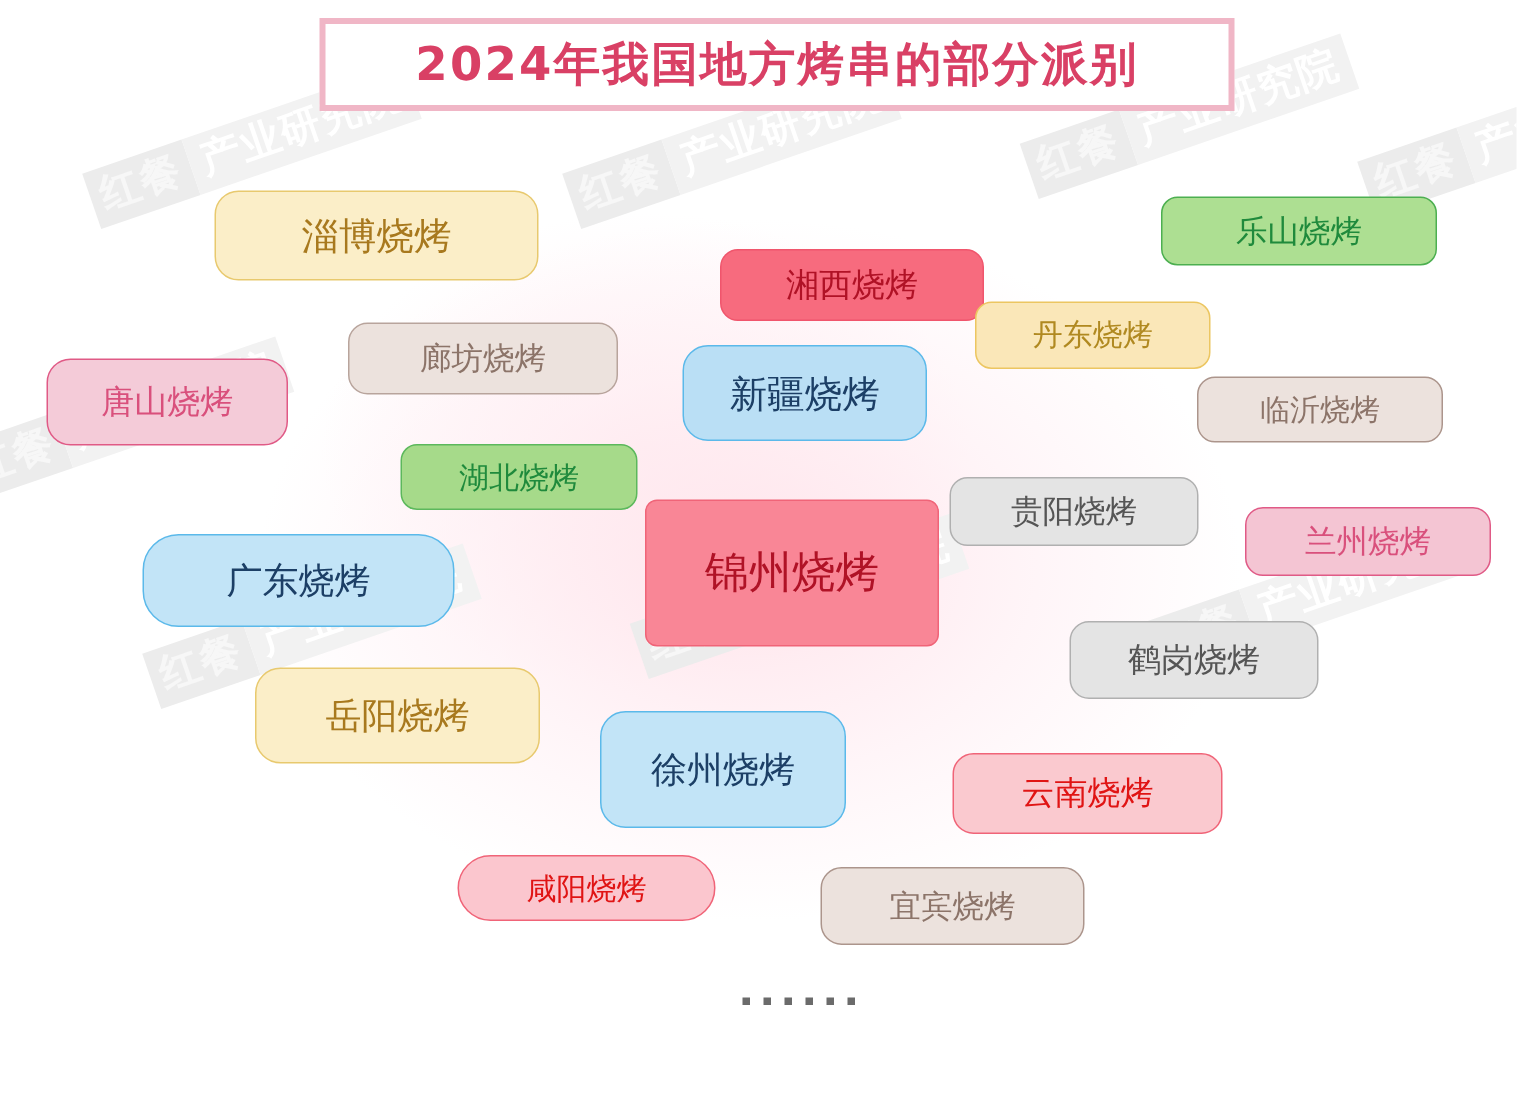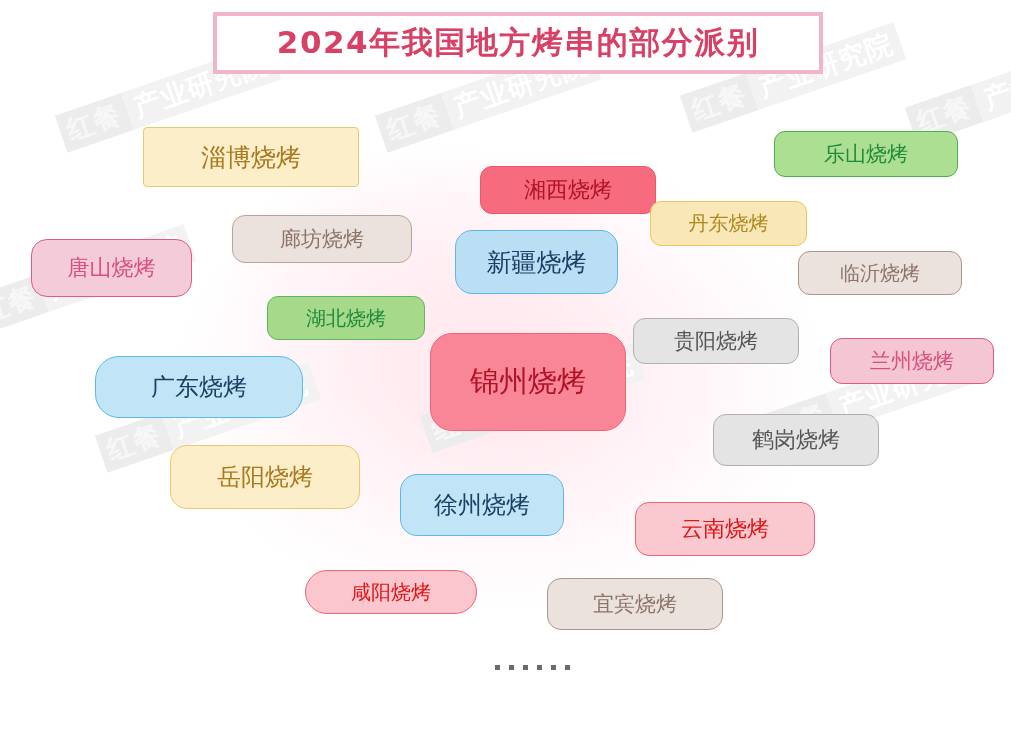--- a/index.html
+++ b/index.html
@@ -164,36 +164,36 @@
         <span class="wm-badge">红餐</span>
         <span class="wm-plain">产业研究院</span>
       </div>
     </div>
 
   <div id="title-box">
     <div id="title-text">2024年我国地方烤串的部分派别</div>
   </div>
 
   <div id="tag-layer">
-      <div class="tag" style="left: 143px; top: 127px; width: 216px; height: 60px; background: rgb(251, 238, 200); border-color: rgb(232, 201, 110); color: rgb(168, 121, 30); border-radius: 4px; font-size: 25px;">淄博烧烤</div>
+      <div class="tag" style="left: 143px; top: 127px; width: 216px; height: 60px; background: rgb(251, 238, 200); border-color: rgb(232, 201, 110); color: rgb(168, 121, 30); border-radius: 16px; font-size: 25px;">淄博烧烤</div>
       <div class="tag" style="left: 480px; top: 132px; width: 176px; height: 48px; background: rgb(247, 107, 126); border-color: rgb(240, 85, 108); color: rgb(176, 18, 38); border-radius: 12px; font-size: 22px; margin-top: 34px;">湘西烧烤</div>
       <div class="tag" style="left: 774px; top: 131px; width: 184px; height: 46px; background: rgb(173, 223, 146); border-color: rgb(76, 175, 80); color: rgb(31, 138, 60); border-radius: 11px; font-size: 21px;">乐山烧烤</div>
       <div class="tag" style="left: 232px; top: 215px; width: 180px; height: 48px; background: rgb(236, 226, 221); border-color: rgb(184, 164, 156); color: rgb(140, 116, 105); border-radius: 13px; font-size: 21px;">廊坊烧烤</div>
       <div class="tag" style="left: 650px; top: 201px; width: 157px; height: 45px; background: rgb(250, 231, 184); border-color: rgb(236, 198, 97); color: rgb(176, 137, 32); border-radius: 11px; font-size: 20px;">丹东烧烤</div>
       <div class="tag" style="left: 31px; top: 239px; width: 161px; height: 58px; background: rgb(244, 203, 216); border-color: rgb(224, 90, 134); color: rgb(217, 80, 124); border-radius: 16px; font-size: 22px;">唐山烧烤</div>
       <div class="tag" style="left: 455px; top: 230px; width: 163px; height: 64px; background: rgb(186, 223, 245); border-color: rgb(91, 185, 234); color: rgb(28, 63, 102); border-radius: 17px; font-size: 25px;">新疆烧烤</div>
       <div class="tag" style="left: 798px; top: 251px; width: 164px; height: 44px; background: rgb(236, 226, 221); border-color: rgb(172, 149, 140); color: rgb(140, 116, 105); border-radius: 12px; font-size: 20px;">临沂烧烤</div>
       <div class="tag" style="left: 267px; top: 296px; width: 158px; height: 44px; background: rgb(166, 218, 138); border-color: rgb(92, 184, 92); color: rgb(31, 138, 60); border-radius: 11px; font-size: 20px;">湖北烧烤</div>
       <div class="tag" style="left: 633px; top: 318px; width: 166px; height: 46px; background: rgb(228, 228, 228); border-color: rgb(176, 176, 176); color: rgb(85, 85, 85); border-radius: 12px; font-size: 21px;">贵阳烧烤</div>
       <div class="tag" style="left: 830px; top: 338px; width: 164px; height: 46px; background: rgb(244, 197, 211); border-color: rgb(224, 90, 134); color: rgb(217, 80, 124); border-radius: 12px; font-size: 21px;">兰州烧烤</div>
-      <div class="tag" style="left: 430px; top: 333px; width: 196px; height: 98px; background: rgb(249, 134, 150); border-color: rgb(240, 100, 120); color: rgb(176, 18, 38); border-radius: 22px; font-size: 29px;">锦州烧烤</div>
+      <div class="tag" style="left: 430px; top: 333px; width: 196px; height: 98px; background: rgb(249, 134, 150); border-color: rgb(240, 100, 120); color: rgb(176, 18, 38); border-radius: 8px; font-size: 29px;">锦州烧烤</div>
       <div class="tag" style="left: 95px; top: 356px; width: 208px; height: 62px; background: rgb(194, 228, 247); border-color: rgb(91, 185, 234); color: rgb(28, 63, 102); border-radius: 24px; font-size: 24px;">广东烧烤</div>
       <div class="tag" style="left: 713px; top: 414px; width: 166px; height: 52px; background: rgb(228, 228, 228); border-color: rgb(176, 176, 176); color: rgb(85, 85, 85); border-radius: 13px; font-size: 22px;">鹤岗烧烤</div>
       <div class="tag" style="left: 170px; top: 445px; width: 190px; height: 64px; background: rgb(251, 238, 200); border-color: rgb(232, 201, 110); color: rgb(168, 121, 30); border-radius: 17px; font-size: 24px;">岳阳烧烤</div>
-      <div class="tag" style="left: 400px; top: 474px; width: 164px; height: 62px; background: rgb(194, 228, 247); border-color: rgb(91, 185, 234); color: rgb(28, 63, 102); border-radius: 17px; font-size: 24px;">徐州烧烤</div>
+      <div class="tag" style="left: 400px; top: 474px; width: 164px; height: 78px; background: rgb(194, 228, 247); border-color: rgb(91, 185, 234); color: rgb(28, 63, 102); border-radius: 17px; font-size: 24px;">徐州烧烤</div>
       <div class="tag" style="left: 635px; top: 502px; width: 180px; height: 54px; background: rgb(250, 201, 207); border-color: rgb(240, 100, 120); color: rgb(224, 20, 20); border-radius: 14px; font-size: 22px;">云南烧烤</div>
       <div class="tag" style="left: 305px; top: 570px; width: 172px; height: 44px; background: rgb(251, 198, 206); border-color: rgb(240, 100, 120); color: rgb(224, 20, 20); border-radius: 22px; font-size: 20px; text-align: right;">咸阳烧烤</div>
       <div class="tag" style="left: 547px; top: 578px; width: 176px; height: 52px; background: rgb(236, 226, 221); border-color: rgb(172, 149, 140); color: rgb(140, 116, 105); border-radius: 14px; font-size: 21px;">宜宾烧烤</div>
     </div>
 
   <div id="dots">
       <span></span>
       <span></span>
       <span></span>
       <span></span>

